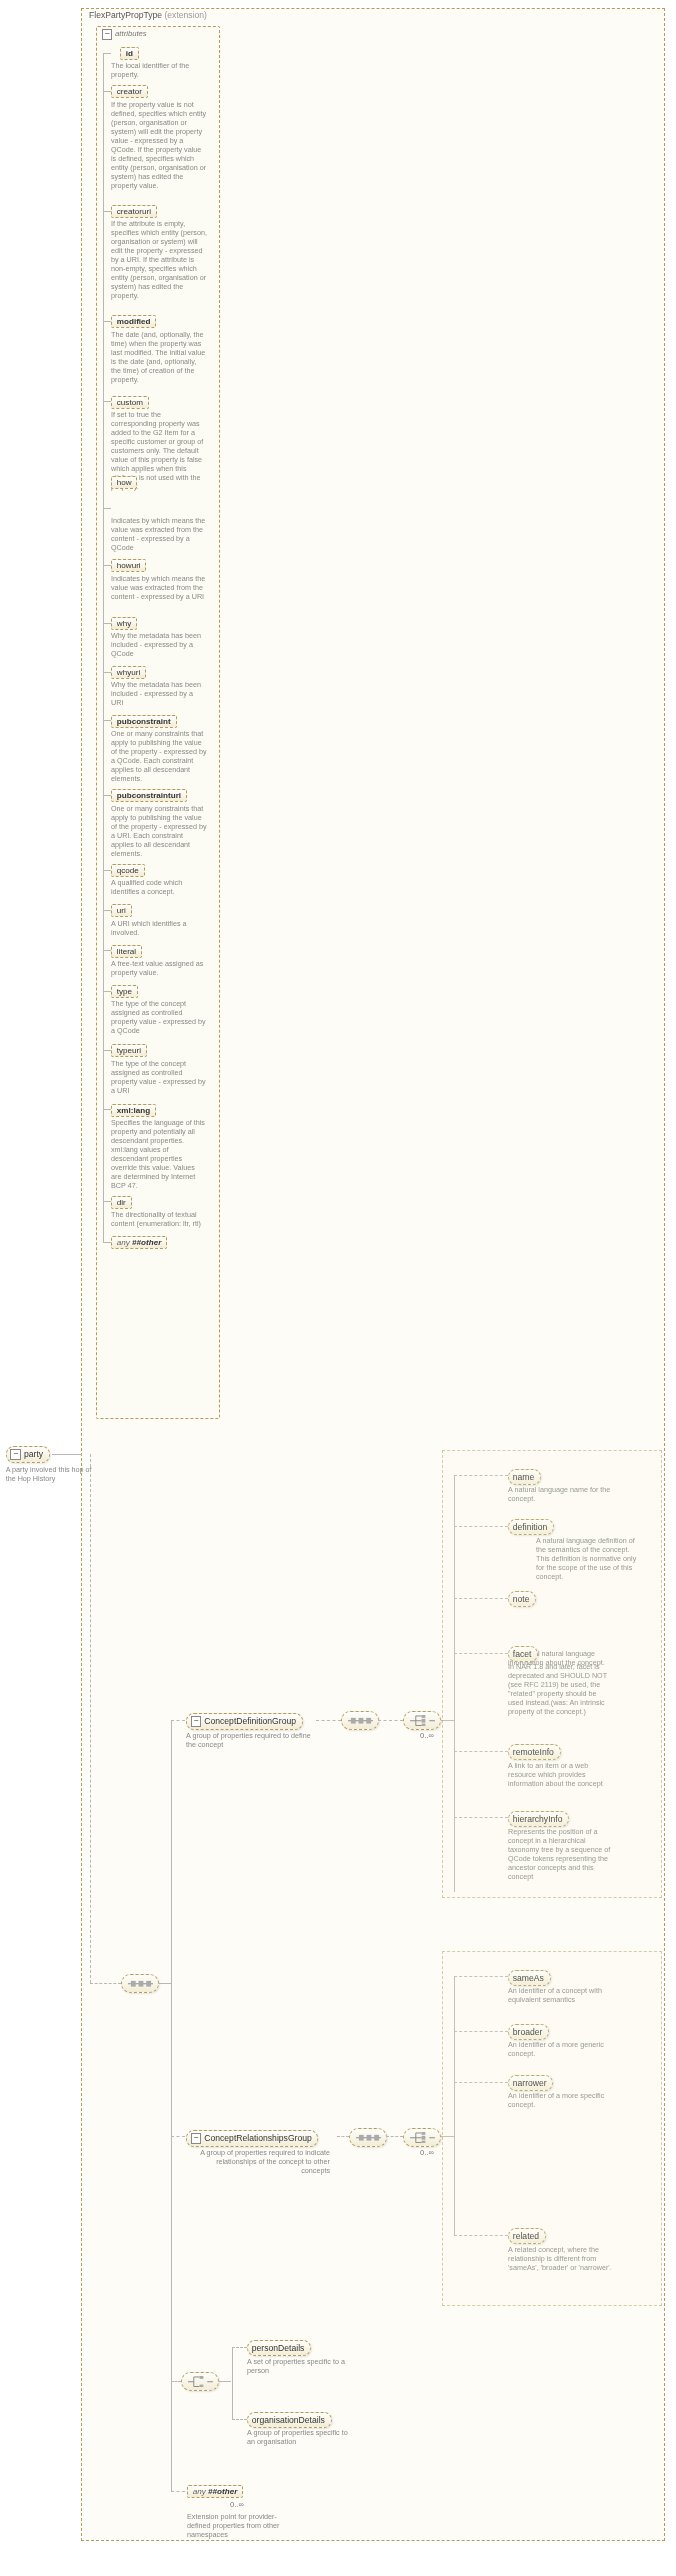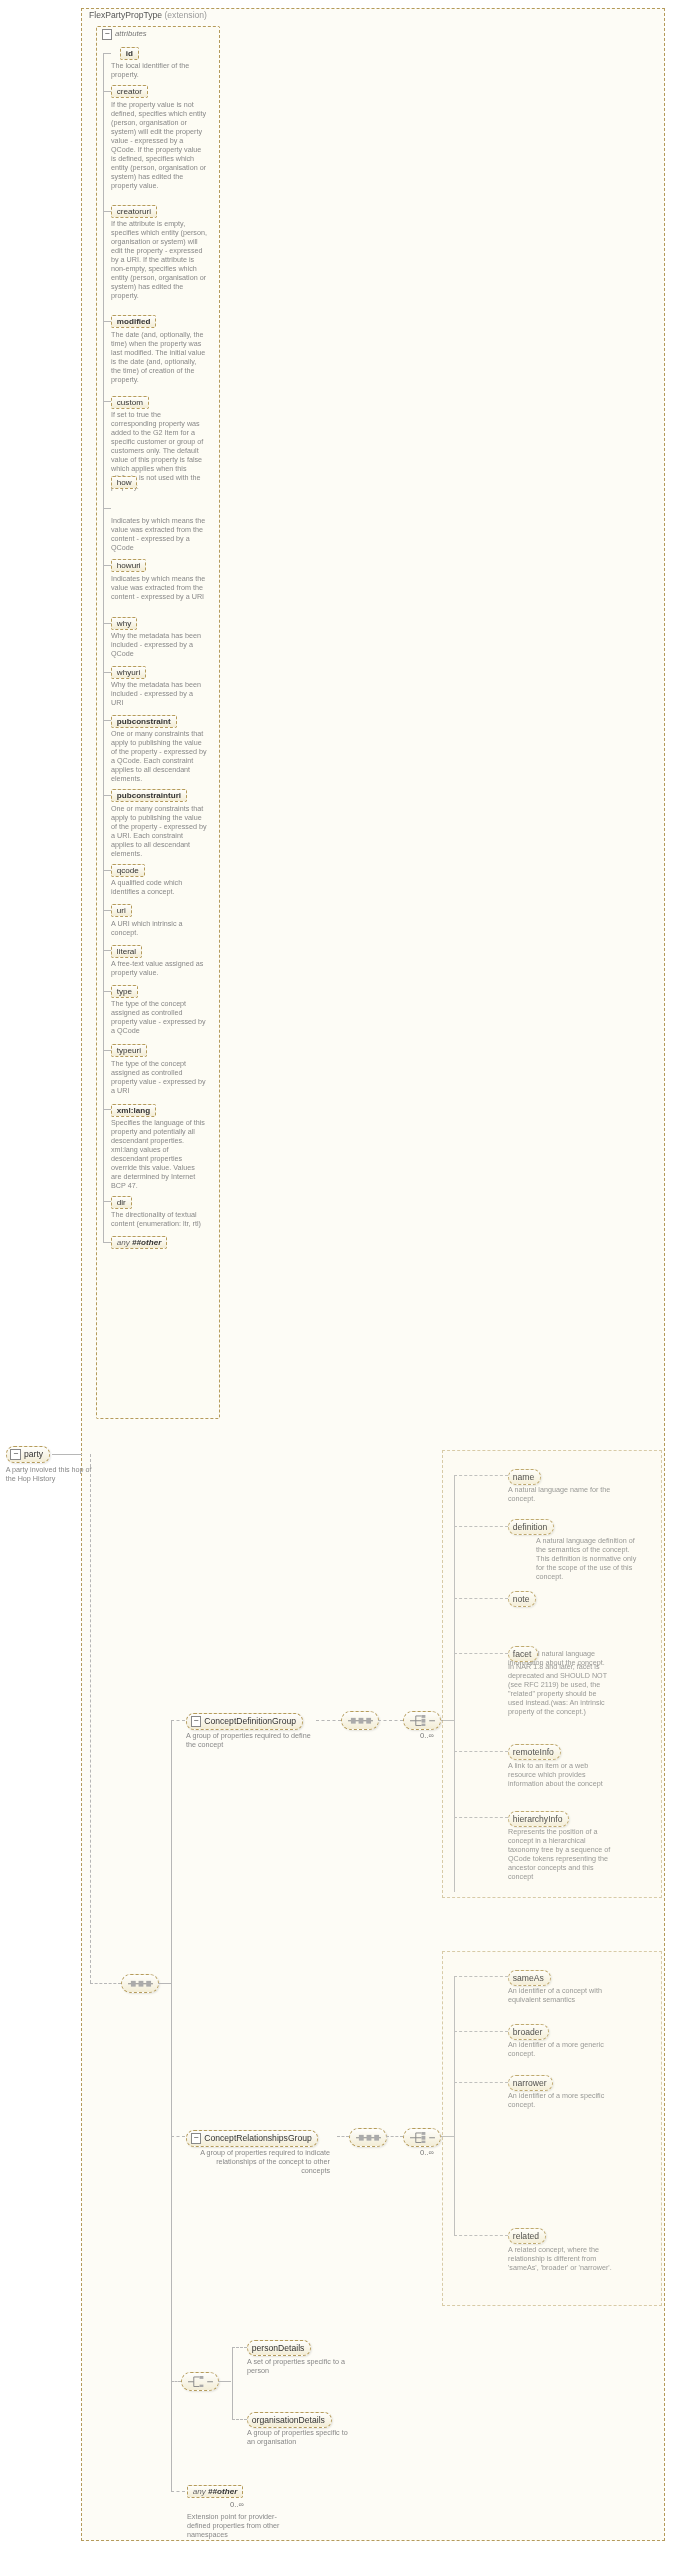--- a/index.html
+++ b/index.html
@@ -169,21 +169,21 @@
 <div class="attr-item bold" style="left:111px; top:715px;"><span>pubconstraint</span></div>
 <div class="desc w100" style="left:111px; top:729px;">One or many constraints that apply to publishing the value of the property - expressed by a QCode. Each constraint applies to all descendant elements.</div>
 
 <div class="attr-item bold" style="left:111px; top:789px;"><span>pubconstrainturi</span></div>
 <div class="desc w100" style="left:111px; top:804px;">One or many constraints that apply to publishing the value of the property - expressed by a URI. Each constraint applies to all descendant elements.</div>
 
 <div class="attr-item" style="left:111px; top:864px;"><span>qcode</span></div>
 <div class="desc w100" style="left:111px; top:878px;">A qualified code which identifies a concept.</div>
 
 <div class="attr-item" style="left:111px; top:904px;"><span>uri</span></div>
-<div class="desc w100" style="left:111px; top:919px;">A URI which intrinsic a concept.</div>
+<div class="desc w100" style="left:111px; top:919px;">A URI which identifies a involved.</div>
 
 <div class="attr-item" style="left:111px; top:945px;"><span>literal</span></div>
 <div class="desc w100" style="left:111px; top:959px;">A free-text value assigned as property value.</div>
 
 <div class="attr-item" style="left:111px; top:985px;"><span>type</span></div>
 <div class="desc w100" style="left:111px; top:999px;">The type of the concept assigned as controlled property value - expressed by a QCode</div>
 
 <div class="attr-item" style="left:111px; top:1044px;"><span>typeuri</span></div>
 <div class="desc w100" style="left:111px; top:1059px;">The type of the concept assigned as controlled property value - expressed by a URI</div>
 

